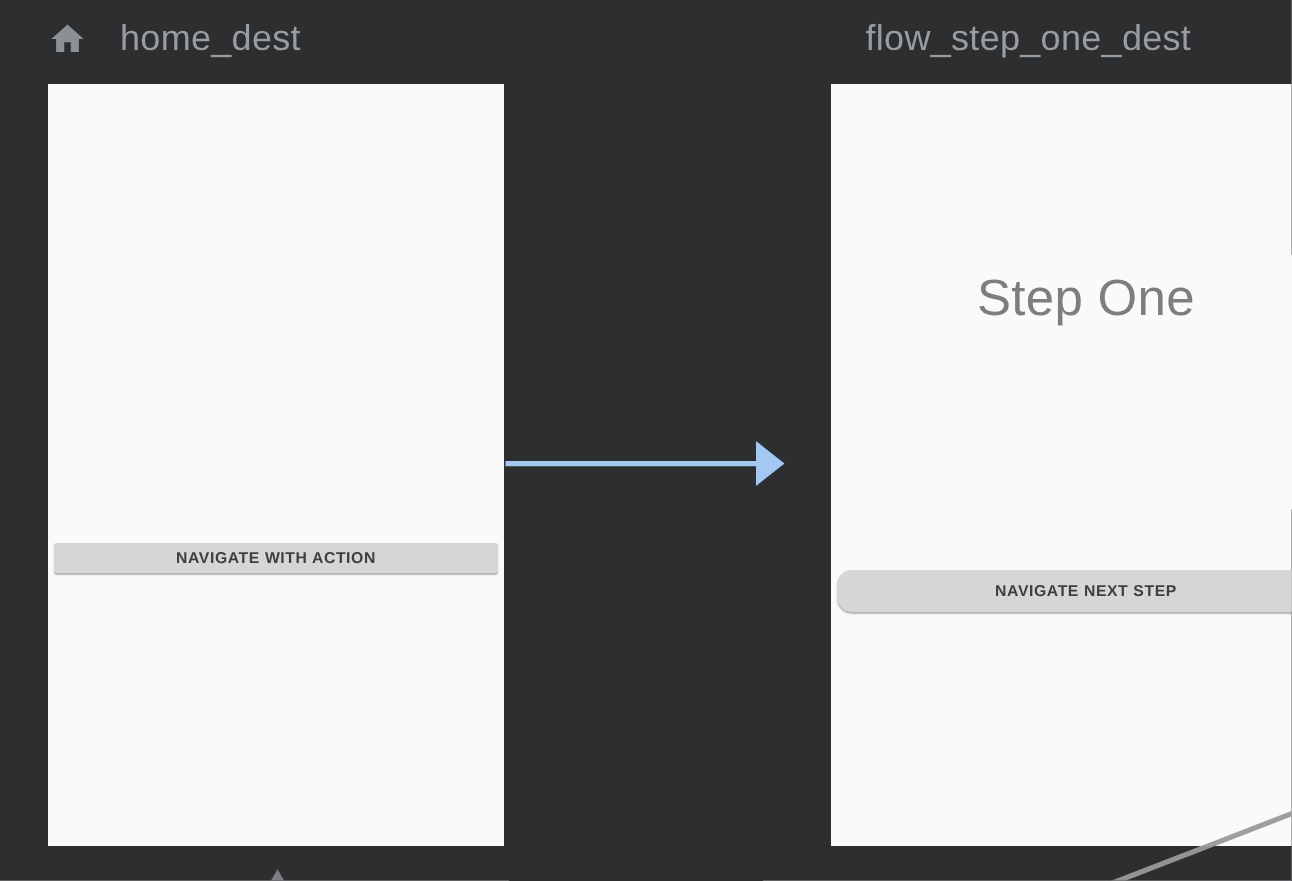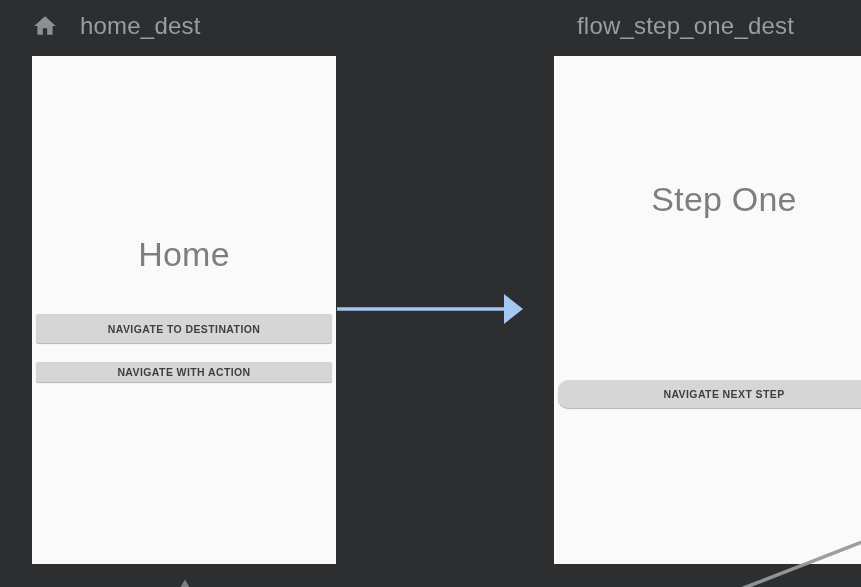--- a/index.html
+++ b/index.html
@@ -96,22 +96,20 @@
       <path d="M10 20v-6h4v6h5v-8h3L12 3 2 12h3v8z" fill="#8d9092"></path>
     </svg>
     <span class="label">home_dest</span>
   </div>
 
   <div class="dest-header flow-header">
     <span class="label">flow_step_one_dest</span>
   </div>
 
   <div class="panel panel-home">
-    <div class="screen-title title-home">Home</div>
-    <div class="android-button btn-nav-dest">NAVIGATE TO DESTINATION</div>
     <div class="android-button btn-nav-action">NAVIGATE WITH ACTION</div>
   </div>
 
   <div class="panel panel-step">
     <div class="screen-title title-step">Step One</div>
     <div class="android-button btn-next-step">NAVIGATE NEXT STEP</div>
   </div>
 
   <svg class="action-svg arrow-home-to-step" width="200" height="40">
     <line x1="7" y1="19" x2="175" y2="19" stroke-width="3.5" stroke="#a3c8f2"></line>

